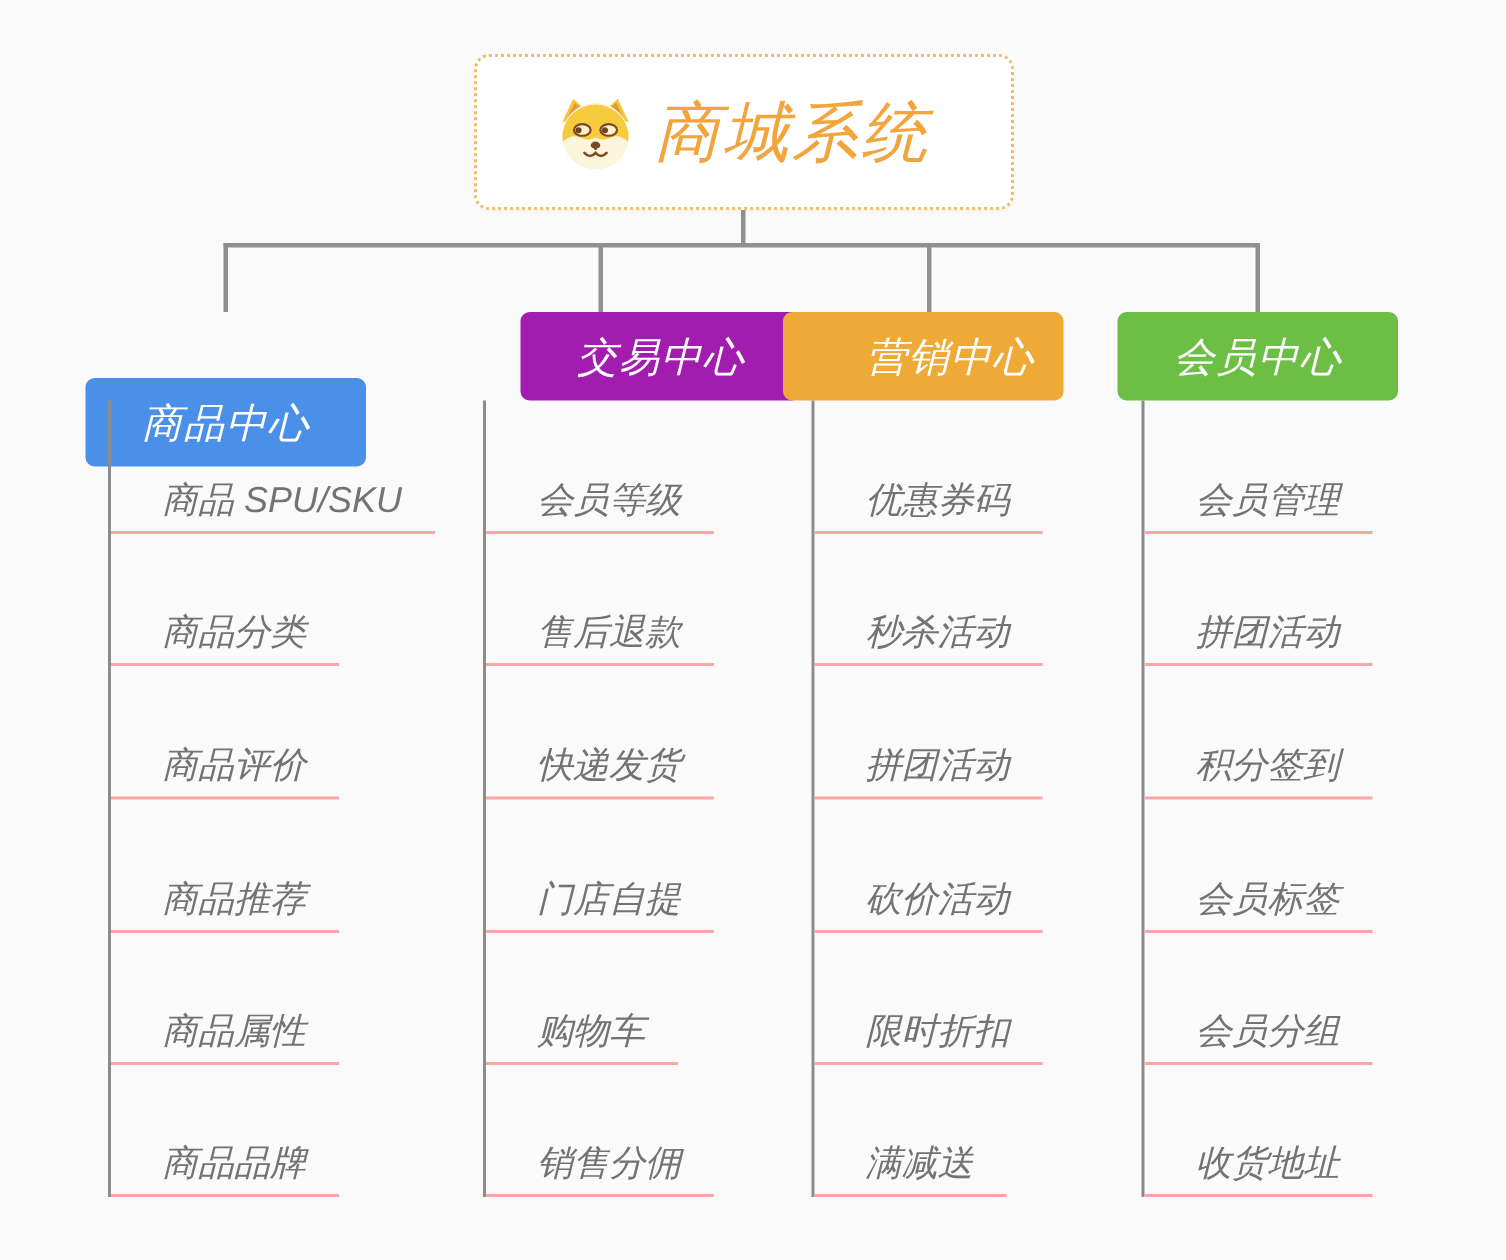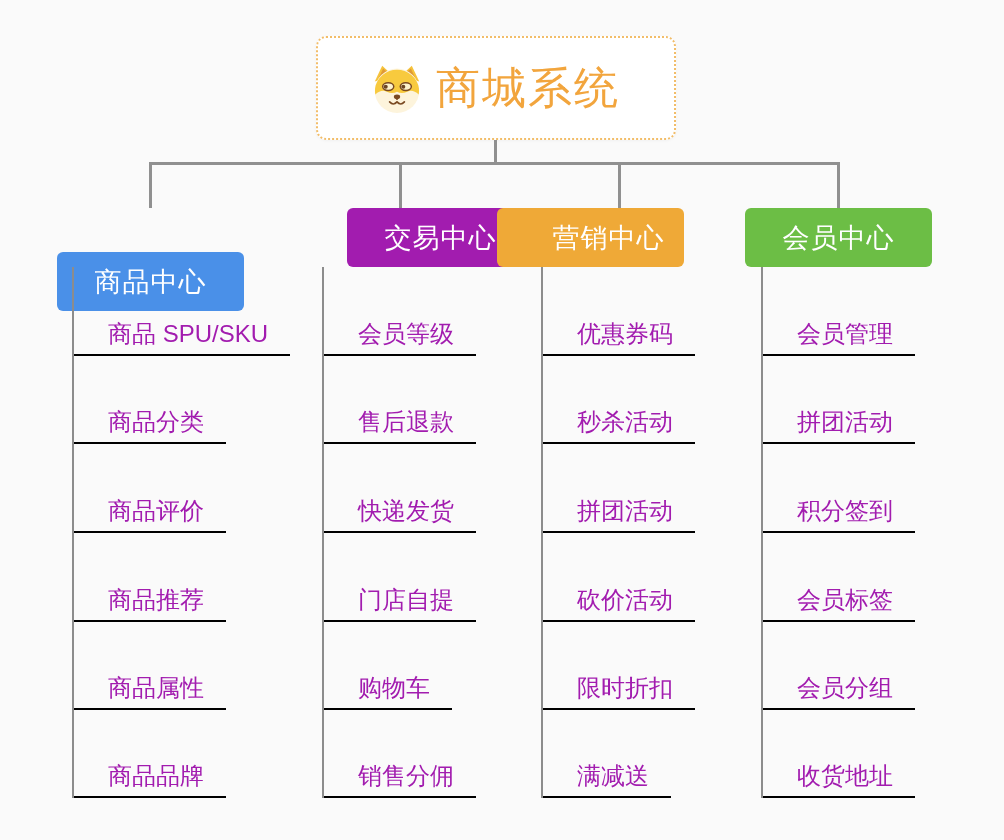--- a/index.html
+++ b/index.html
@@ -5,20 +5,21 @@
   * { margin: 0; padding: 0; box-sizing: border-box; }
   html, body { background: #fafafa; }
   body { font-family: "Liberation Sans", sans-serif; }
 
   .canvas {
     position: relative;
     width: 1004px;
     height: 840px;
     background: #fafafa;
     overflow: hidden;
+    font-style: italic;
   }
 
   
   .root-node {
     position: absolute;
     left: 316px; top: 36px;
     width: 360px; height: 104px;
     background: #ffffff;
     border: 2px dotted #f2bd69;
     border-radius: 10px;
@@ -56,21 +57,21 @@
     display: flex;
     align-items: center;
     justify-content: center;
     color: #ffffff;
     font-size: 27px;
     letter-spacing: 1px;
     cursor: pointer;
   }
   .branch-box-1 { left: 57px; margin-top: 44px; }
   .branch-box-2 { left: 307px; }
-  .branch-box-3 { left: 497px; padding-left: 36px; }
+  .branch-box-3 { left: 522px; padding-left: 36px; }
   .branch-box-4 { left: 745px; }
 
   
   .leaf-col {
     position: absolute;
     top: 267px;
     height: 531px;
     width: 250px;
     border-left: 2px solid #8c8c8c;
   }
@@ -79,24 +80,24 @@
   .leaf-col-3 { left: 541px; }
   .leaf-col-4 { left: 761px; }
 
   .leaf {
     position: absolute;
     left: 0;
     height: 46px;
     display: flex;
     align-items: flex-end;
     padding: 0 22px 8px 34px;
-    border-bottom: 2px solid #000000;
+    border-bottom: 2px solid #fca5a5;
     font-size: 24px;
     line-height: 1;
-    color: #a21caf;
+    color: #737373;
     white-space: nowrap;
     width: max-content;
     cursor: pointer;
   }
   .leaf:nth-child(1) { top: 43px; }
   .leaf:nth-child(2) { top: 131px; }
   .leaf:nth-child(3) { top: 220px; }
   .leaf:nth-child(4) { top: 309px; }
   .leaf:nth-child(5) { top: 397px; }
   .leaf:nth-child(6) { top: 485px; padding-left: 34px; }

